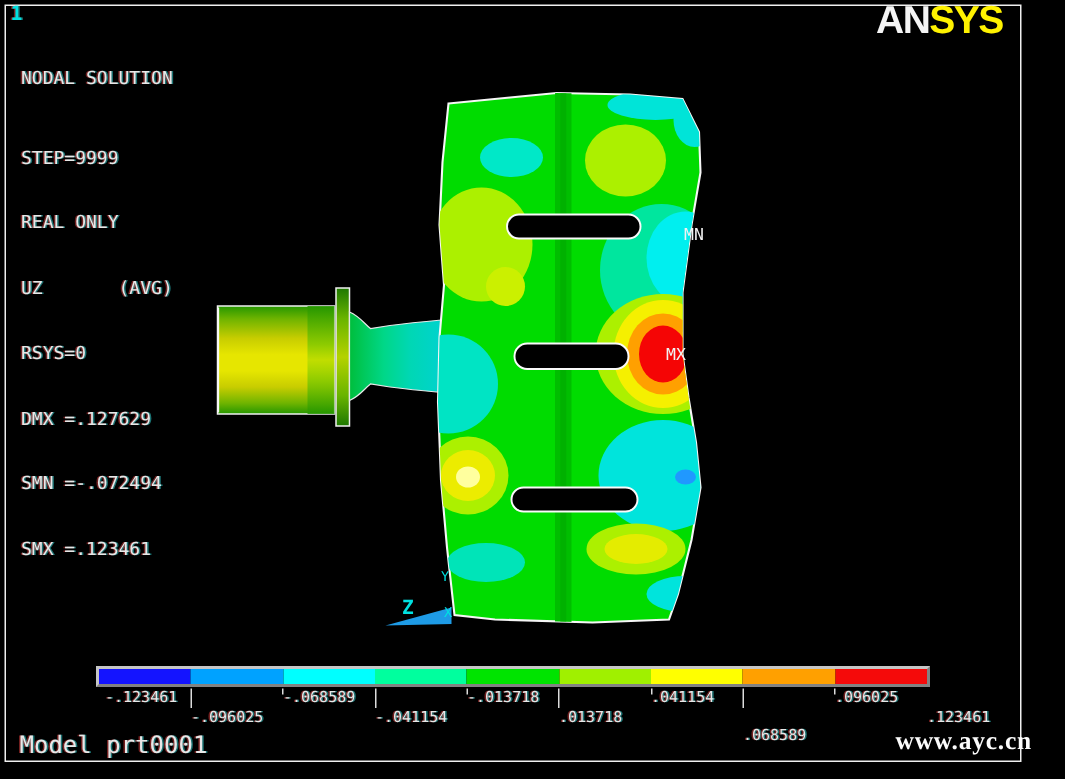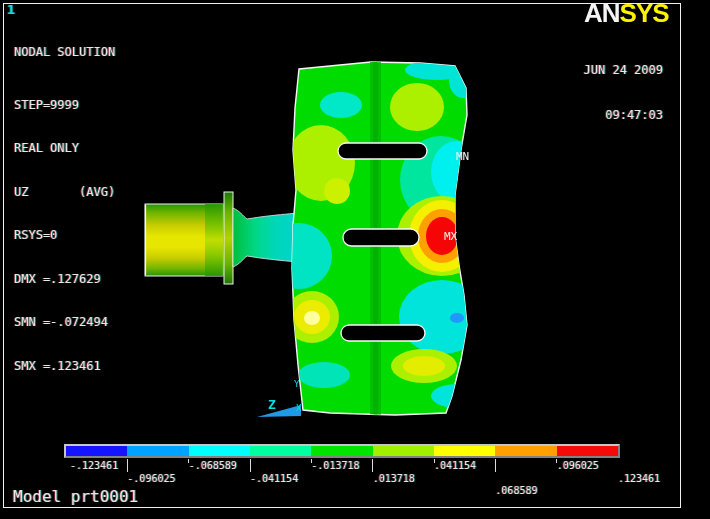--- a/index.html
+++ b/index.html
@@ -47,24 +47,20 @@
     <div>REAL ONLY</div>
     <div>UZ       (AVG)</div>
     <div>RSYS=0</div>
     <div>DMX =.127629</div>
     <div>SMN =-.072494</div>
     <div>SMX =.123461</div>
   </div>
 
   <div class="logo"><span class="an">AN</span><span class="sys">SYS</span></div>
 
-  <div class="datetime crt">
-    <div>JUN 24 2009</div>
-    <div>09:47:03</div>
-  </div>
 
   <svg width="710" height="519" viewBox="0 0 710 519">
     <defs>
       <clipPath id="plateClip">
         <path d="M299,69 L340,65 L371,62 L420,63 L455,66
                  L466,88 L467,115 L461,150 L455,195 L455,236 L459,265 L464,295 L467,325 L461,360 L452,396
                  L446,413 L395,415 L330,413 L303,410
                  L298,365 L294,320 L292,268 L293,225 L296,190 L293,150 L295,108 Z"></path>
       </clipPath>
       <linearGradient id="cylBody" x1="0" y1="0" x2="0" y2="1">
@@ -184,14 +180,15 @@
       <span class="lv lo" style="left: 184px;">-.041154</span>
       <span class="lv hi" style="left: 245.333px;">-.013718</span>
       <span class="lv lo" style="left: 306.667px;">.013718</span>
       <span class="lv hi" style="left: 368px;">.041154</span>
       <span class="lv lo" style="left: 429.333px; margin-top: 12px;">.068589</span>
       <span class="lv hi" style="left: 490.667px;">.096025</span>
       <span class="lv lo" style="left: 552px;">.123461</span>
     </div>
 
   <div class="model-name crt">Model prt0001</div>
+  <div class="watermark">www.ayc.cn</div>
 
 </div>
 
 </body></html>

